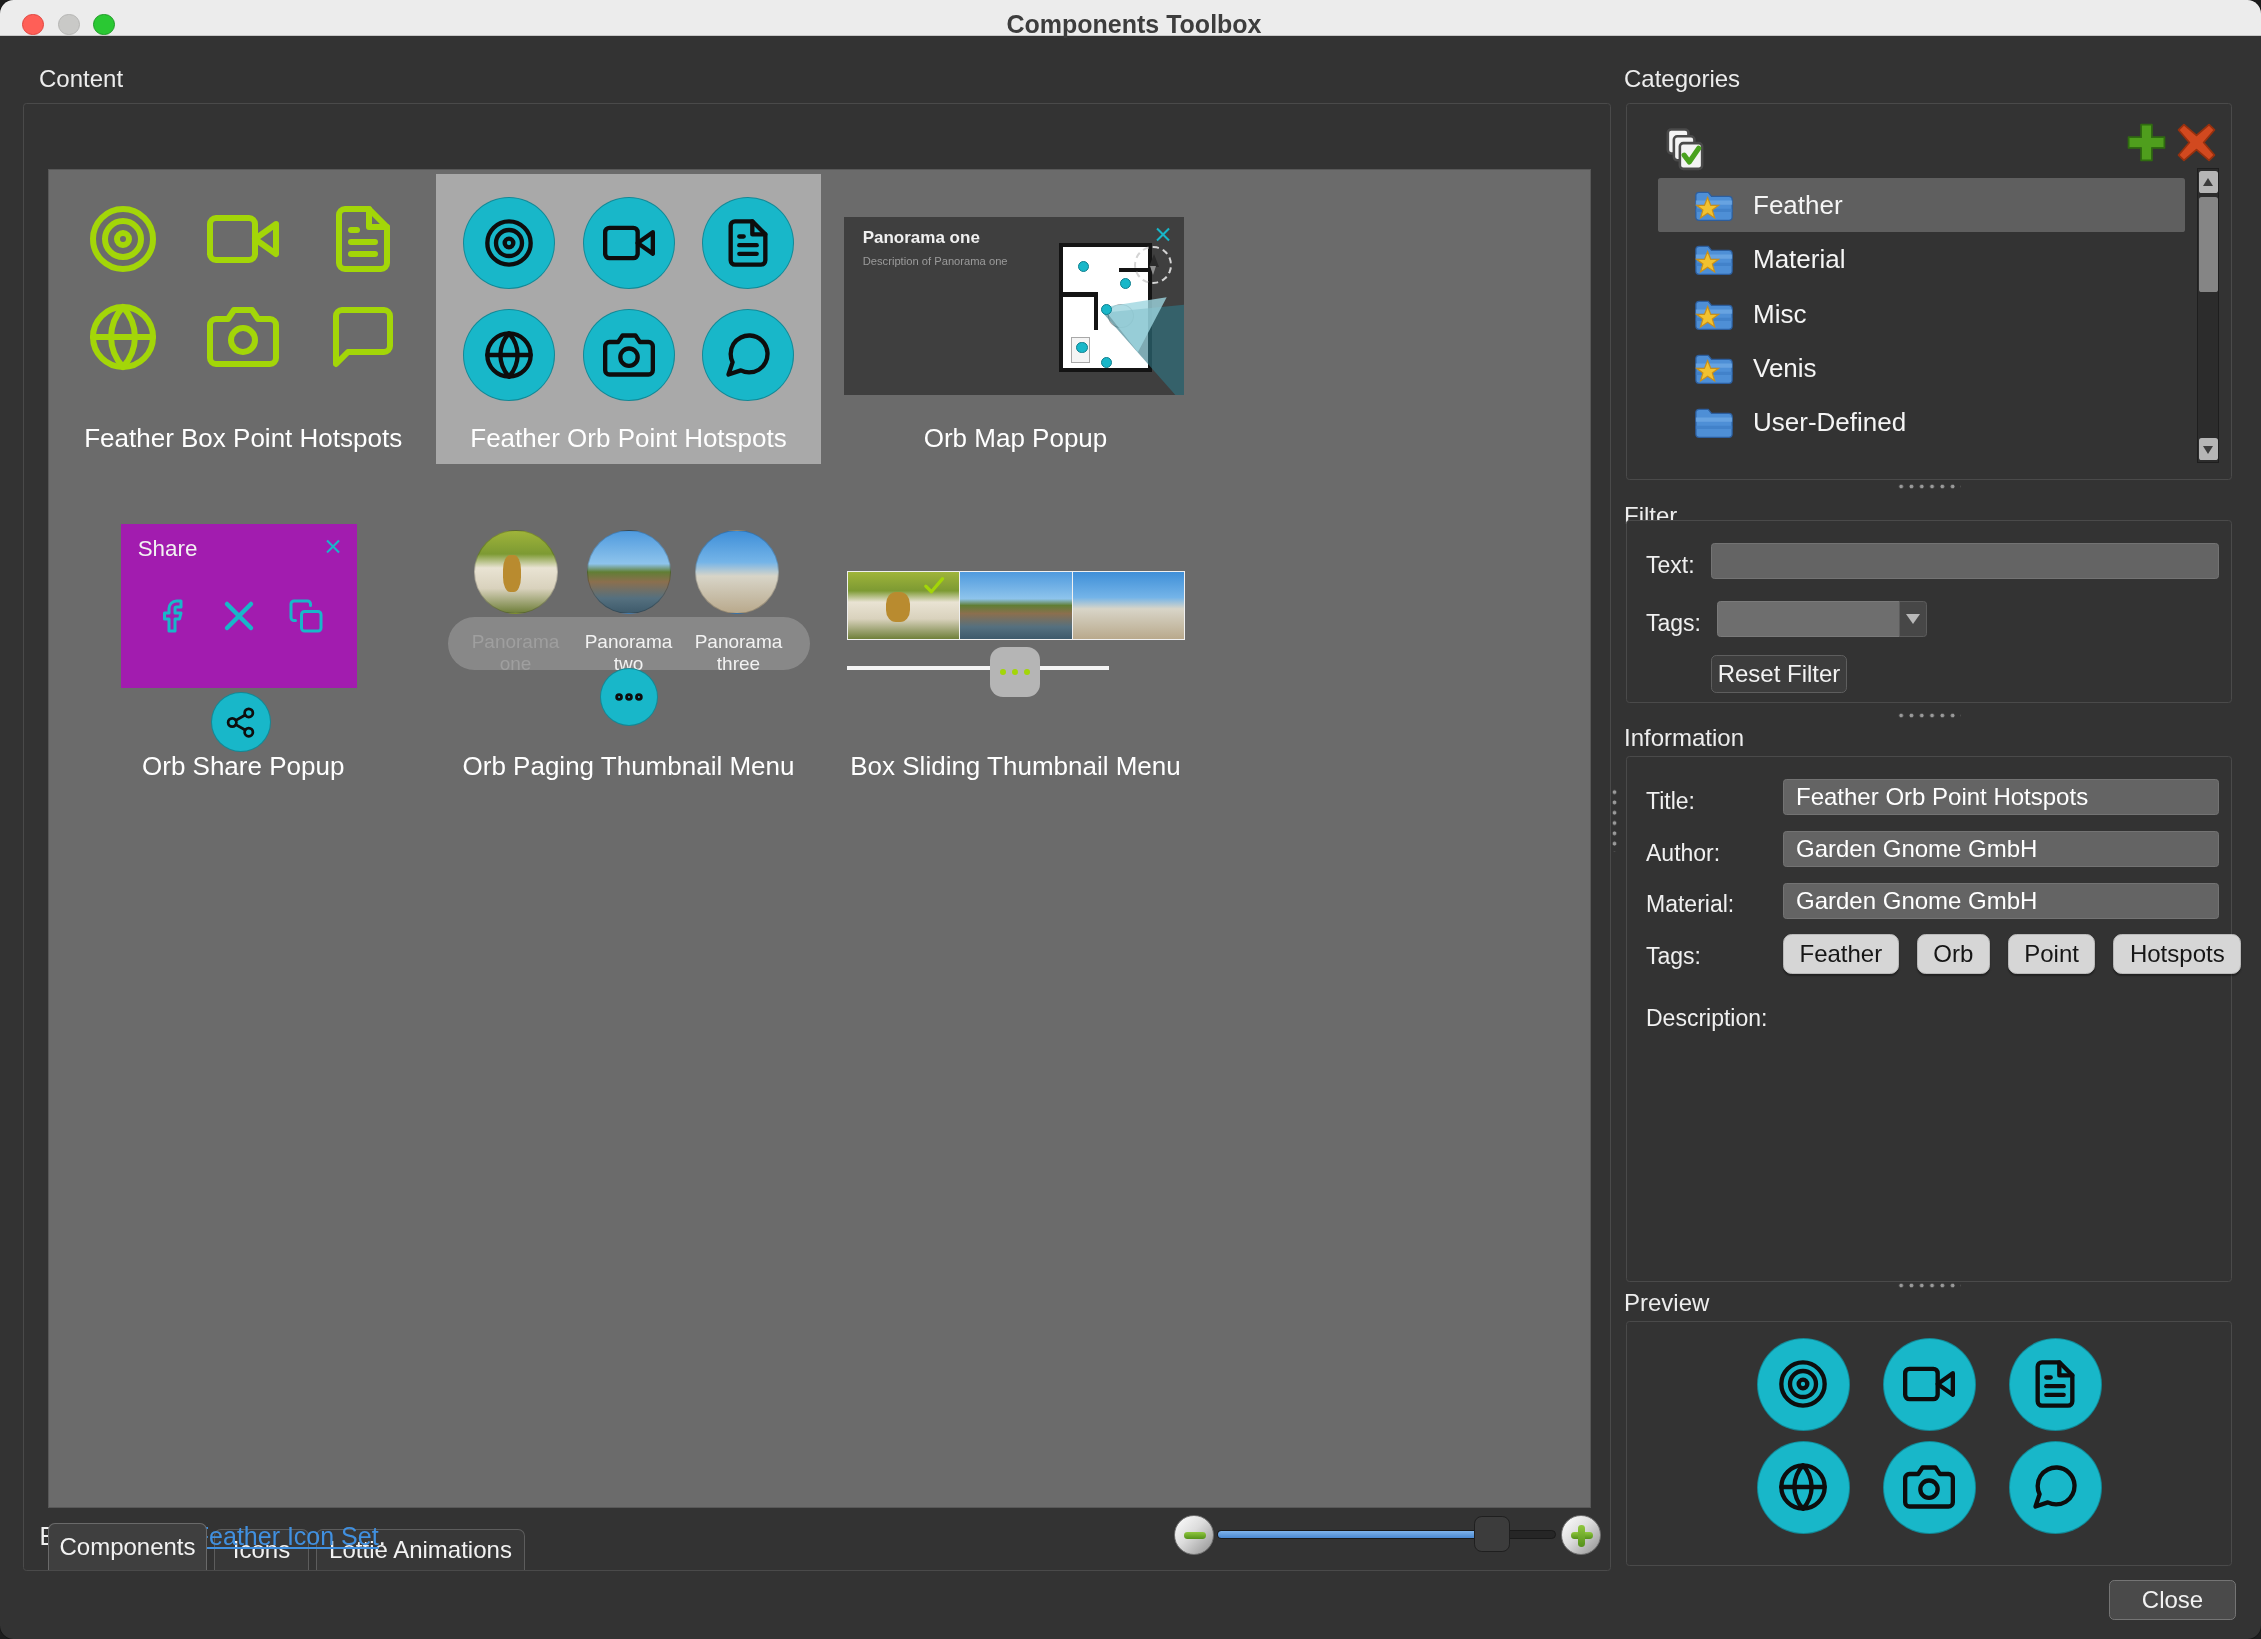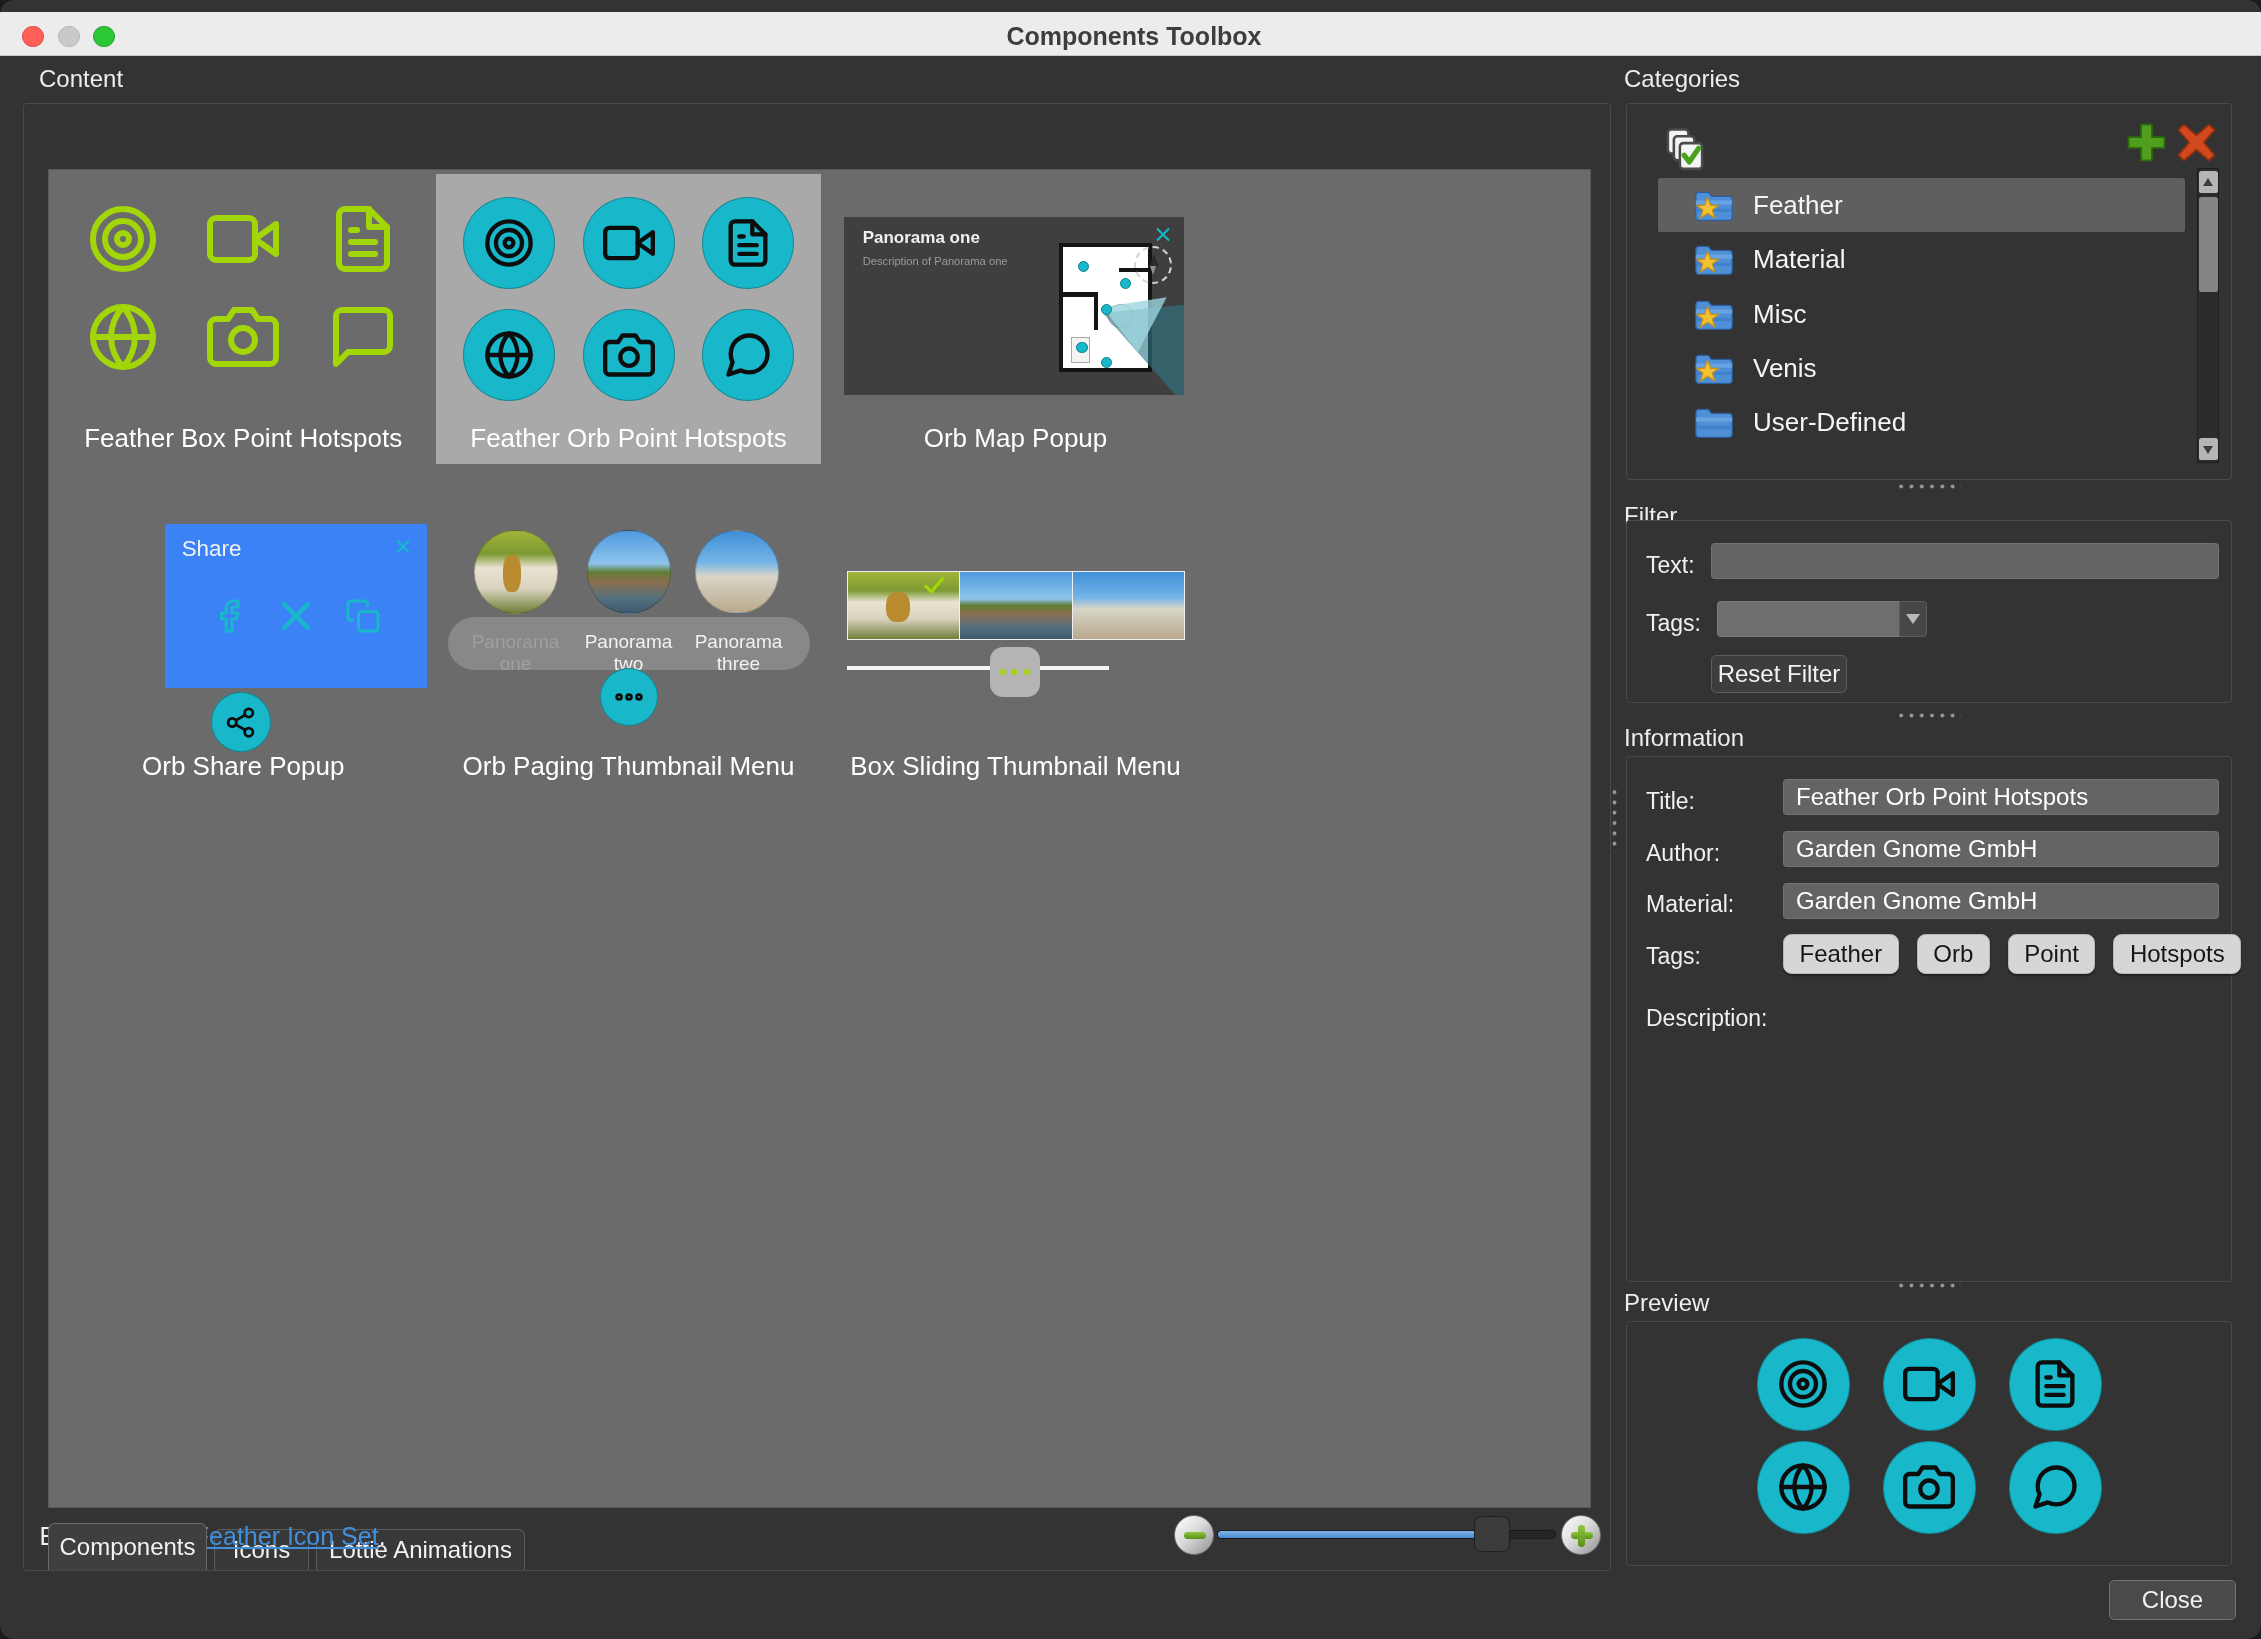--- a/index.html
+++ b/index.html
@@ -4,21 +4,21 @@
 <style>
   :root{
     --accent-cyan:#18b7c9; --feather-green:#a3d608; --link-blue:#4090e0;
     --slider-blue:#5b9ae0; --selected-tile-bg:#a9a9a9;
   }
   *{box-sizing:border-box; margin:0; padding:0;}
   html,body{width:2261px;height:1639px;background:#1d1d1d;font-family:"Liberation Sans",sans-serif;}
   .abs{position:absolute;}
   #window{position:relative;width:2261px;height:1639px;background:#333333;border-radius:13.8px;overflow:hidden;box-shadow:0 0 0 0.9px #161616;}
   
-  #titlebar{position:absolute;left:0;top:12px;width:100%;height:44px;background:#ececec;border-bottom:0.9px solid #c9c9c9;padding-left:7px;}
+  #titlebar{position:absolute;left:0;top:0;width:100%;height:36px;background:#ececec;border-bottom:0.9px solid #c9c9c9;padding-left:7px;}
   .tl{position:absolute;top:13.8px;width:21.5px;height:21.5px;border-radius:50%;}
   .tl.red{left:22.4px;background:#ff5f57;border:0.9px solid #e0443e;}
   .tl.yellow{left:58px;background:#c9c9c7;border:0.9px solid #b5b5b3;}
   .tl.green{left:93px;background:#2ac833;border:0.9px solid #1f9a27;}
   #win-title{width:100%;text-align:center;line-height:48px;font-size:25px;font-weight:bold;color:#3d3d3d;}
   
   .sec-label{font-size:24px;color:#ededed;}
   
   .gbox{position:absolute;border:0.9px solid #4a4a4a;border-radius:3.4px;background:#333333;}
   
@@ -52,21 +52,21 @@
   .fp-wall-h{position:absolute;left:0;top:45px;width:34px;height:4.3px;background:#141414;}
   .fp-wall-h2{position:absolute;right:0;top:20.7px;width:29px;height:4.3px;background:#141414;}
   .fp-wall-v{position:absolute;left:31px;top:45px;width:4.3px;height:38px;background:#141414;}
   .fp-furn{position:absolute;border:1.7px solid #a8a8a8;background:#f4f4f4;}
   .fp-cone{position:absolute;left:40px;top:53px;width:129px;height:103px;background:rgba(47,118,132,.62);clip-path:polygon(0 12%,100% 0,62% 100%);}
   .fp-cone2{position:absolute;left:40px;top:50px;width:64px;height:55px;background:rgba(158,214,224,.8);clip-path:polygon(0 18%,100% 0,55% 100%);}
   .compass{position:absolute;right:12px;top:29px;width:38px;height:38px;border:2.6px dashed #d4d4d4;border-radius:50%;}
   .compass::before{content:"";position:absolute;left:13px;top:6px;width:0;height:0;border-left:5.2px solid transparent;border-right:5.2px solid transparent;border-bottom:13px solid #2b2b2b;}
   .compass::after{content:"";position:absolute;left:14.6px;top:18px;width:0;height:0;border-left:3.4px solid transparent;border-right:3.4px solid transparent;border-top:9.5px solid #8f8f8f;}
   
-  .share-panel{position:absolute;left:70px;top:22.4px;width:262px;height:164px;background:#3b82f6;margin-left:44px;}
+  .share-panel{position:absolute;left:70px;top:22.4px;width:236px;height:164px;background:#a21caf;}
   .share-title{position:absolute;left:17px;top:12px;font-size:22.4px;color:#f2f2f2;}
   .share-icons{position:absolute;left:0;top:74px;width:100%;display:flex;justify-content:center;gap:31px;}
   .share-icons svg{width:36px;height:36px;color:var(--accent-cyan);}
   .share-icons svg[data-n="x-logo"]{stroke-width:3;}
   .share-orb{position:absolute;left:160px;top:190px;width:60px;height:60px;}
   .share-orb svg{width:33px;height:33px;}
   
   .pt-bar{position:absolute;left:12px;top:115px;width:362px;height:53px;border-radius:27px;background:rgba(255,255,255,.20);}
   .photo-circle{position:absolute;top:27.6px;width:84px;height:84px;border-radius:50%;overflow:hidden;border:0.9px solid rgba(0,0,0,.2);}
   .pt-label{position:absolute;top:129px;font-size:19px;color:#f2f2f2;width:121px;text-align:center;}

